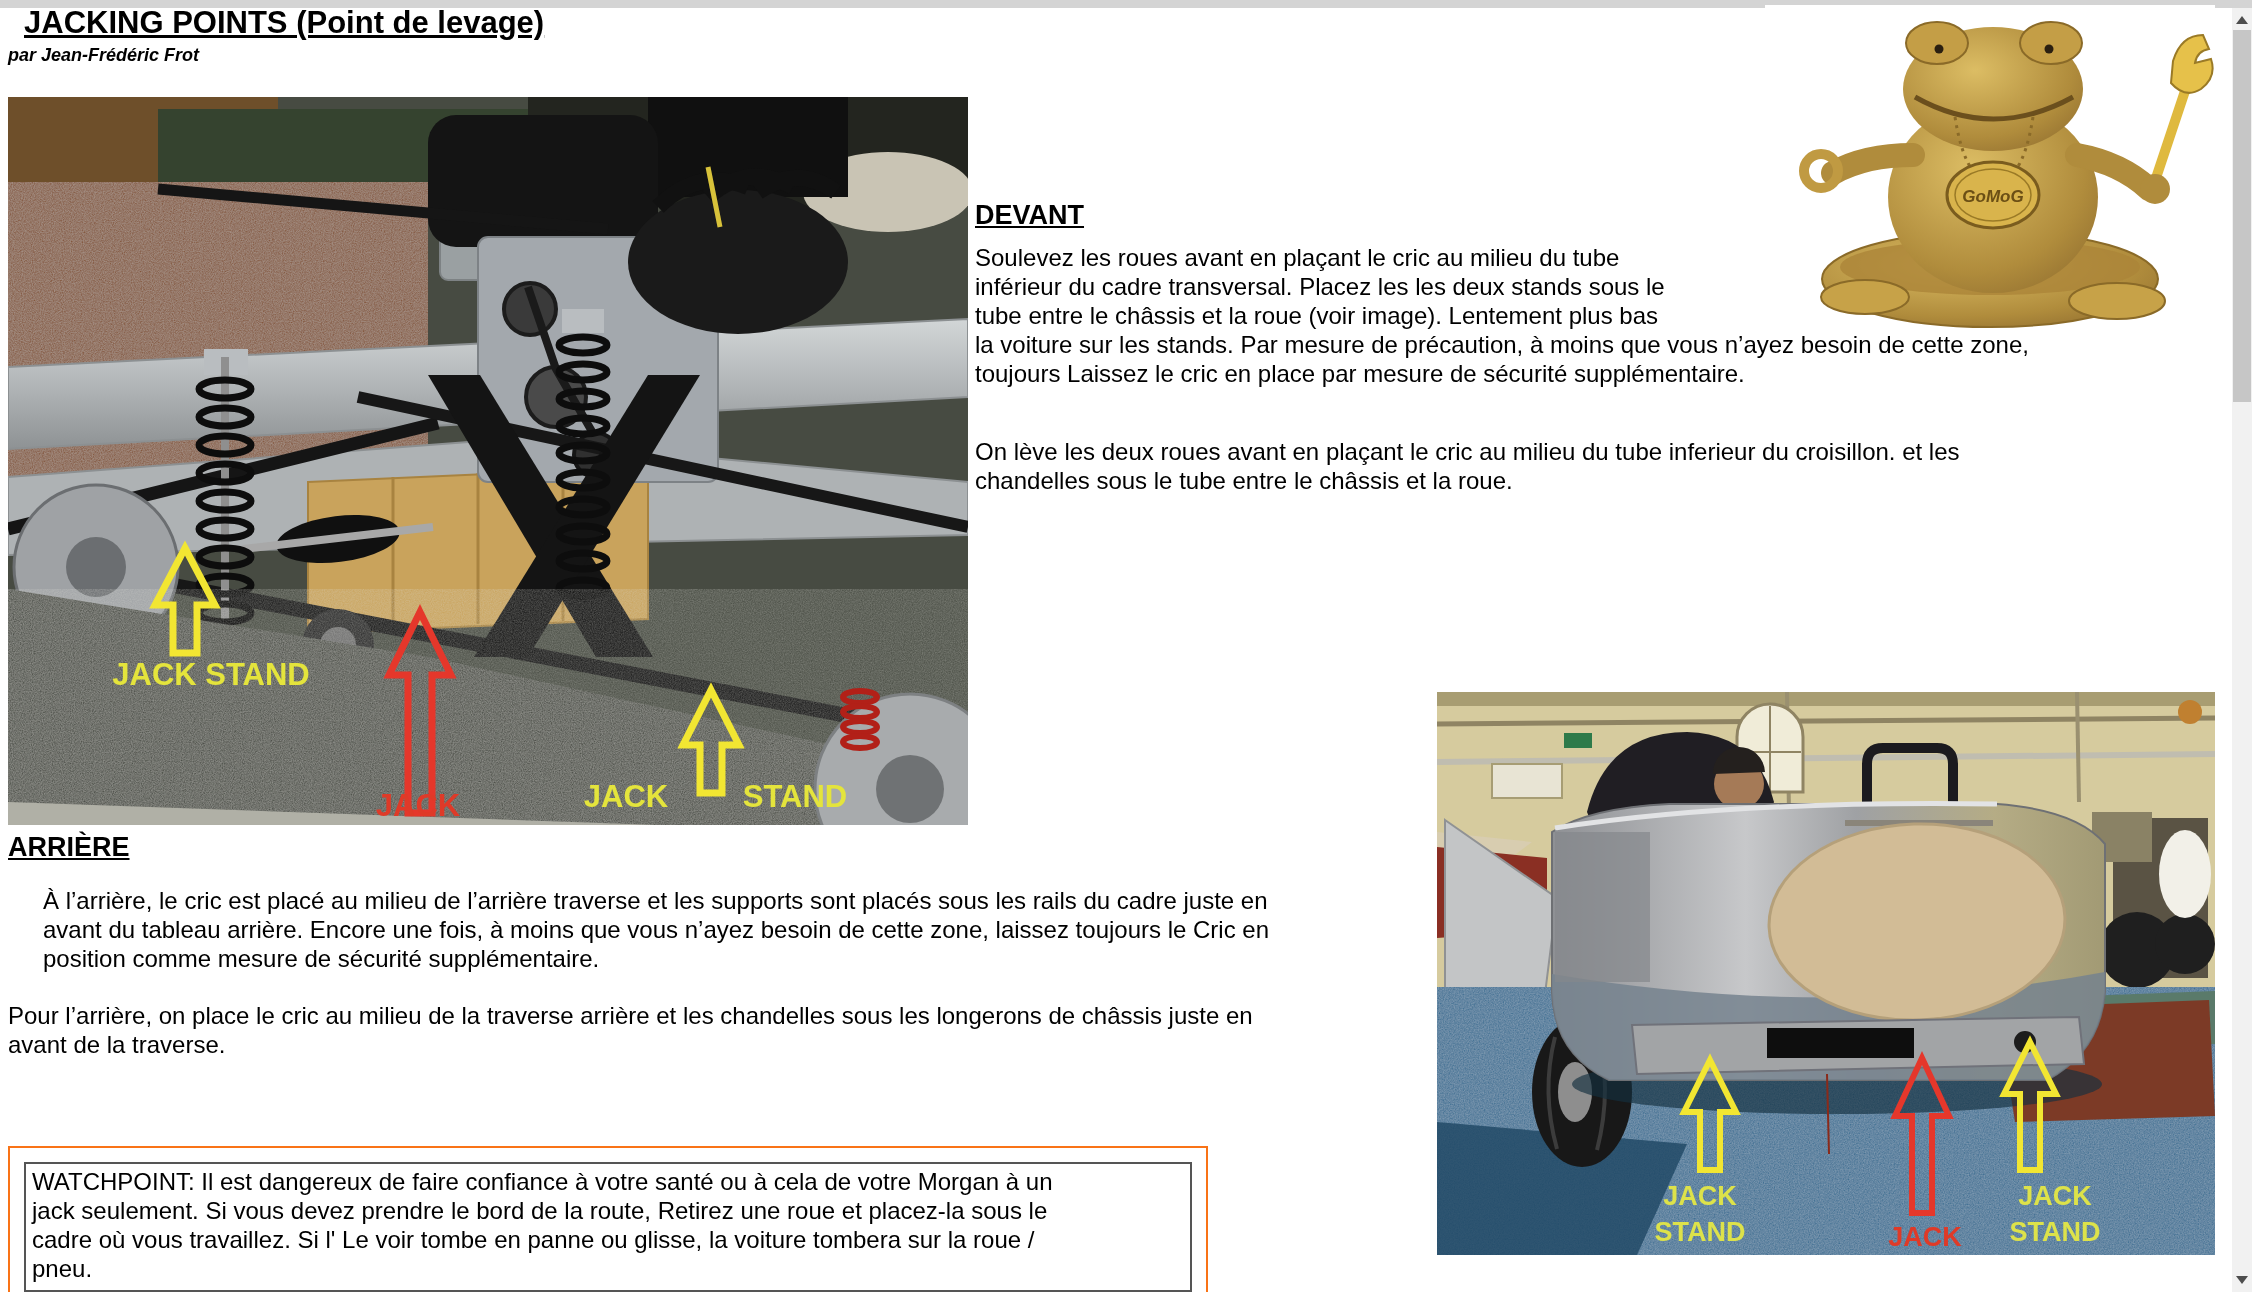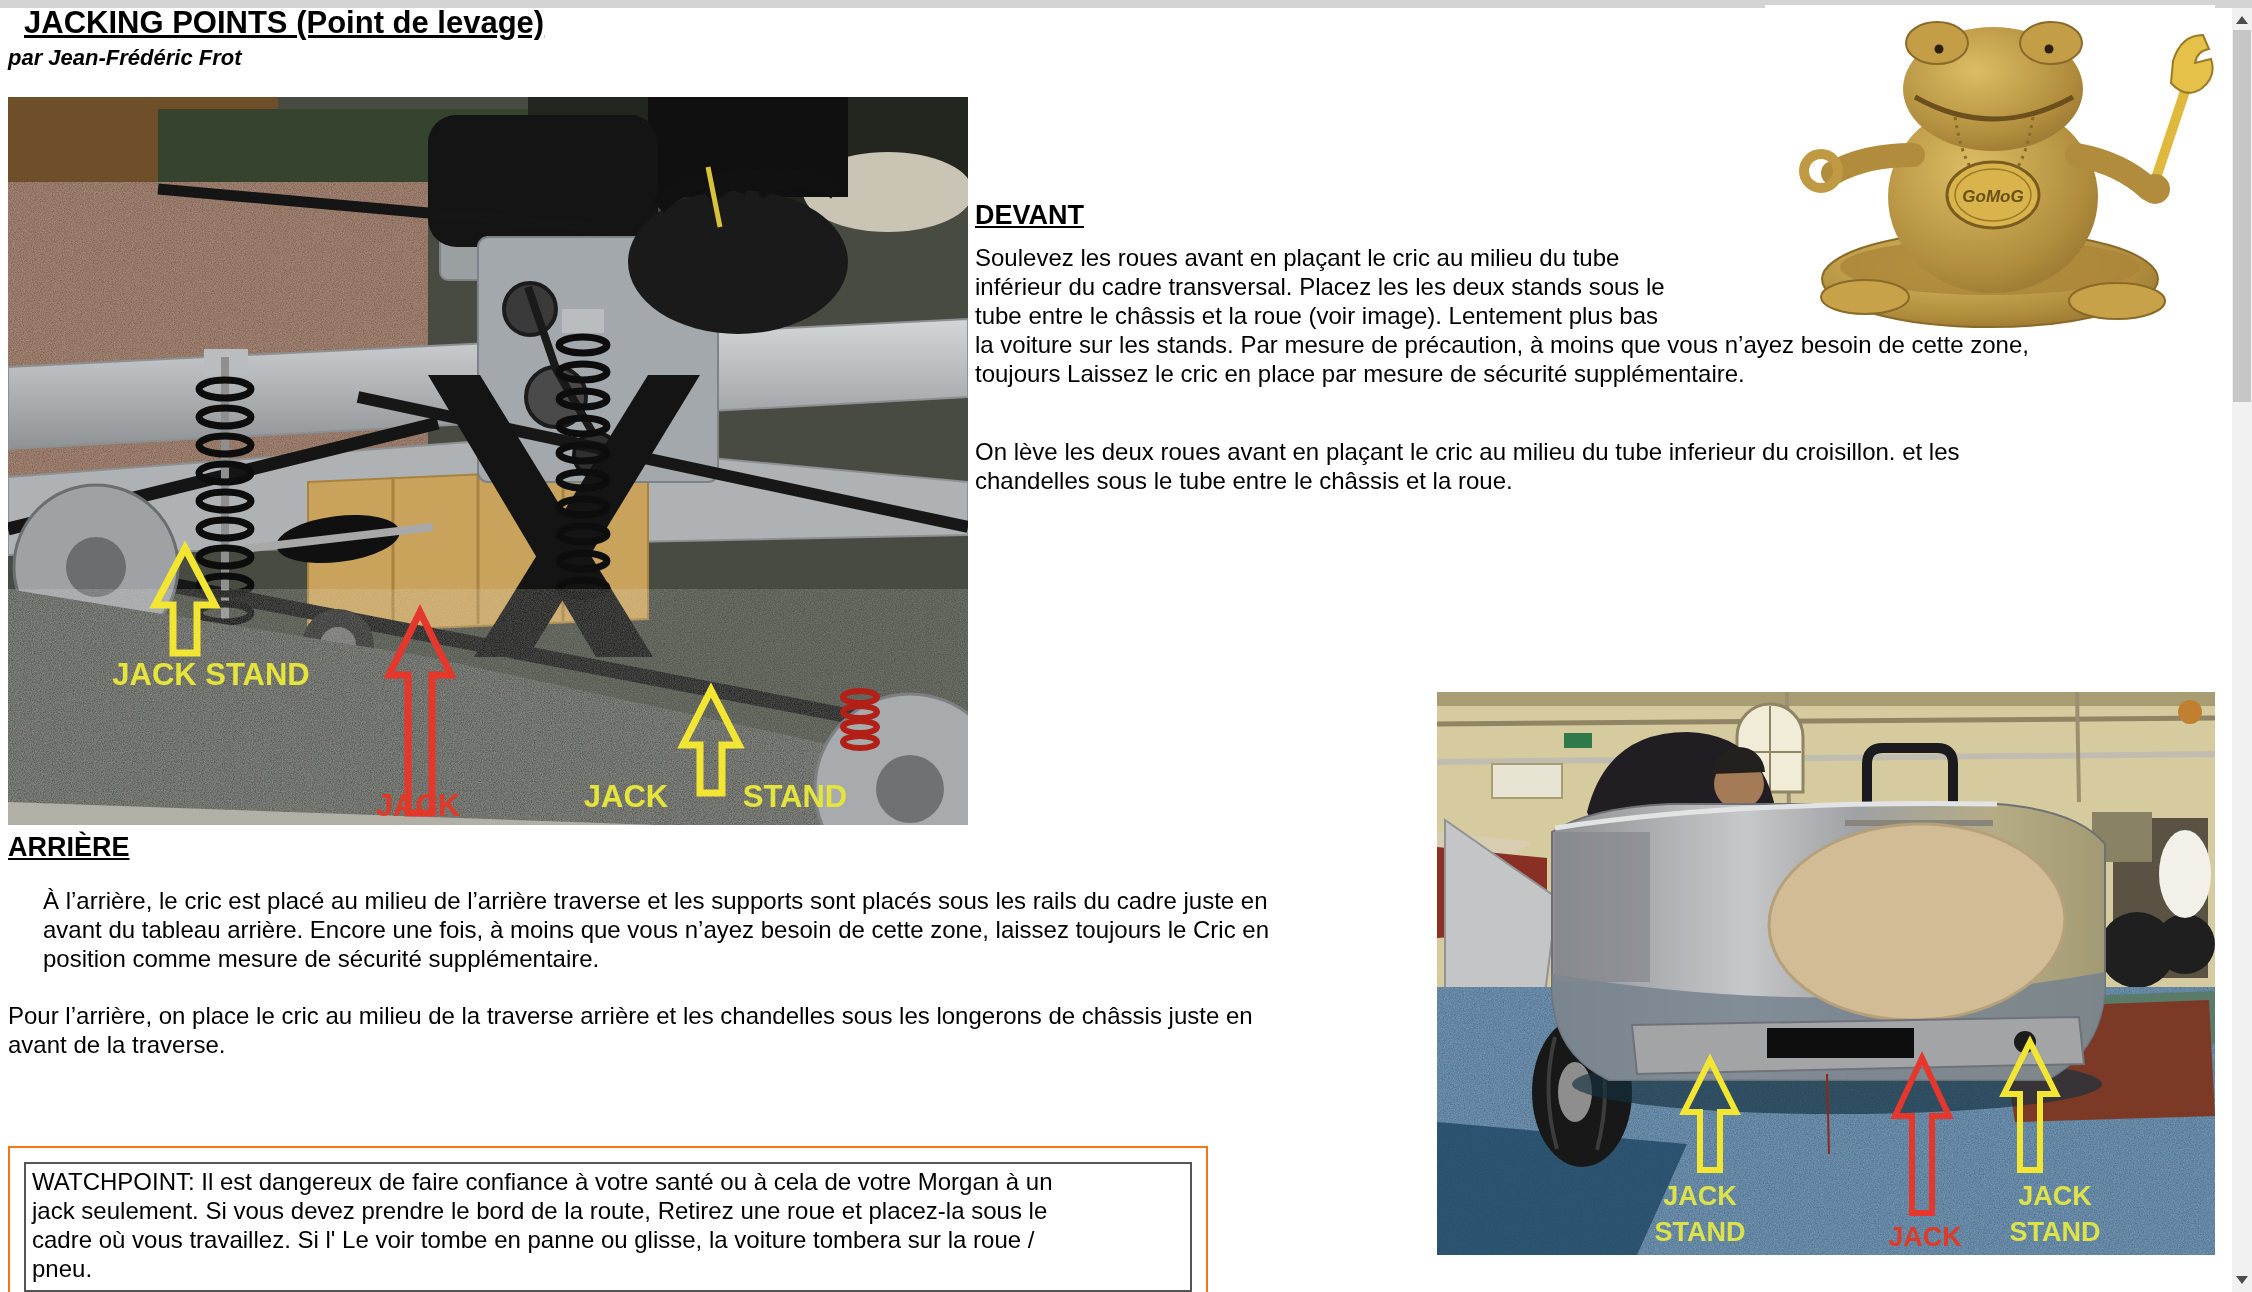--- a/index.html
+++ b/index.html
@@ -4,21 +4,21 @@
 <style>
   html,body{margin:0;padding:0;}
   body{
     width:2252px;height:1292px;background:#ffffff;color:#000;
     font-family:"Liberation Sans","DejaVu Sans",sans-serif;
     position:relative;overflow:hidden;
   }
   .abs{position:absolute;}
   .top-strip{left:0;top:0;width:2252px;height:8px;background:#d4d4d4;}
   .page-title{left:8px;top:5px;font-size:31px;font-weight:bold;text-decoration:underline;white-space:pre;margin-left:16px;}
-  .byline{left:8px;top:45px;font-size:22px;font-weight:bold;font-style:italic;white-space:pre;}
+  .byline{left:8px;top:45px;font-size:18px;font-weight:bold;font-style:italic;white-space:pre;}
   .section-heading{font-size:27px;font-weight:bold;text-decoration:underline;white-space:pre;}
   .para{font-size:24px;line-height:29px;}
   .tline{white-space:pre;}
   .wp-outer{left:8px;top:1146px;width:1168px;border:2px solid #f97316;padding:14px;background:#fff;}
   .wp-inner{border:2px solid #555;padding:3px 6px 7px 6px;font-size:24px;line-height:29px;}
   .photo{display:block;}
   
   .sb-track{right:0;top:8px;width:20px;height:1284px;background:#f1f1f1;}
   .sb-thumb{position:absolute;left:1px;top:22px;width:18px;height:372px;background:#c6c6c6;}
   .sb-btn{position:absolute;left:0;width:20px;height:20px;display:flex;align-items:center;justify-content:center;}

